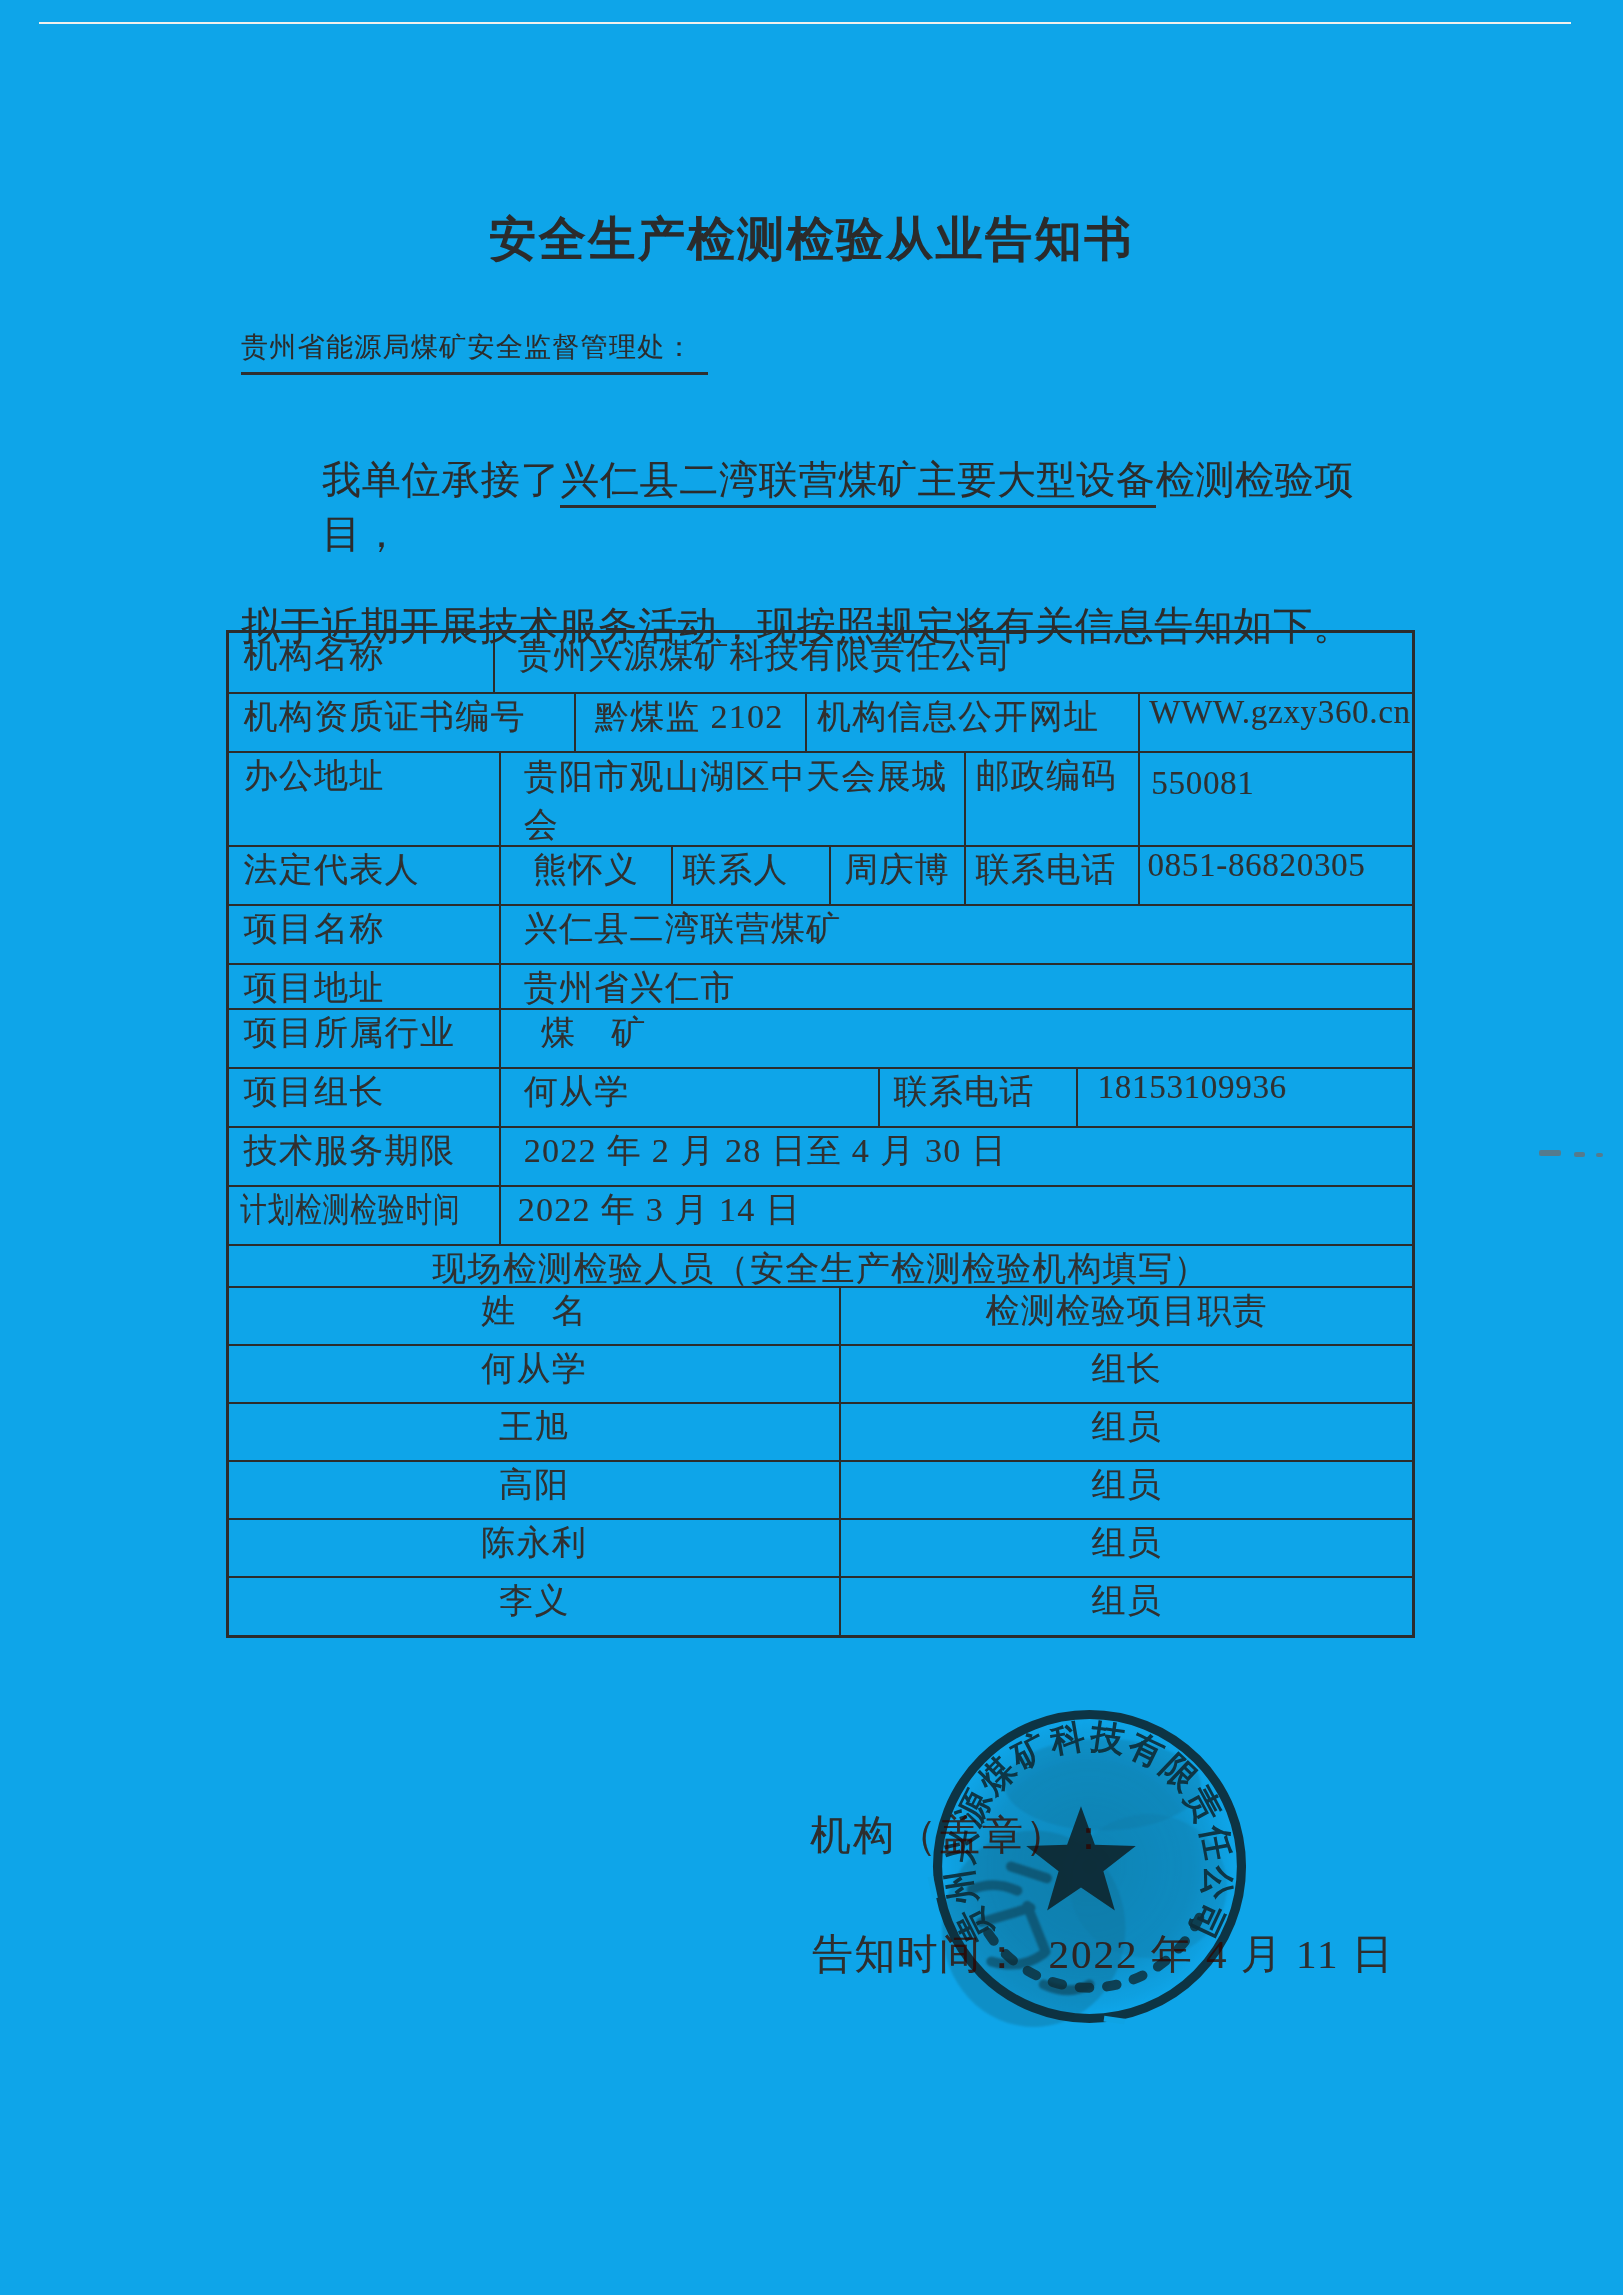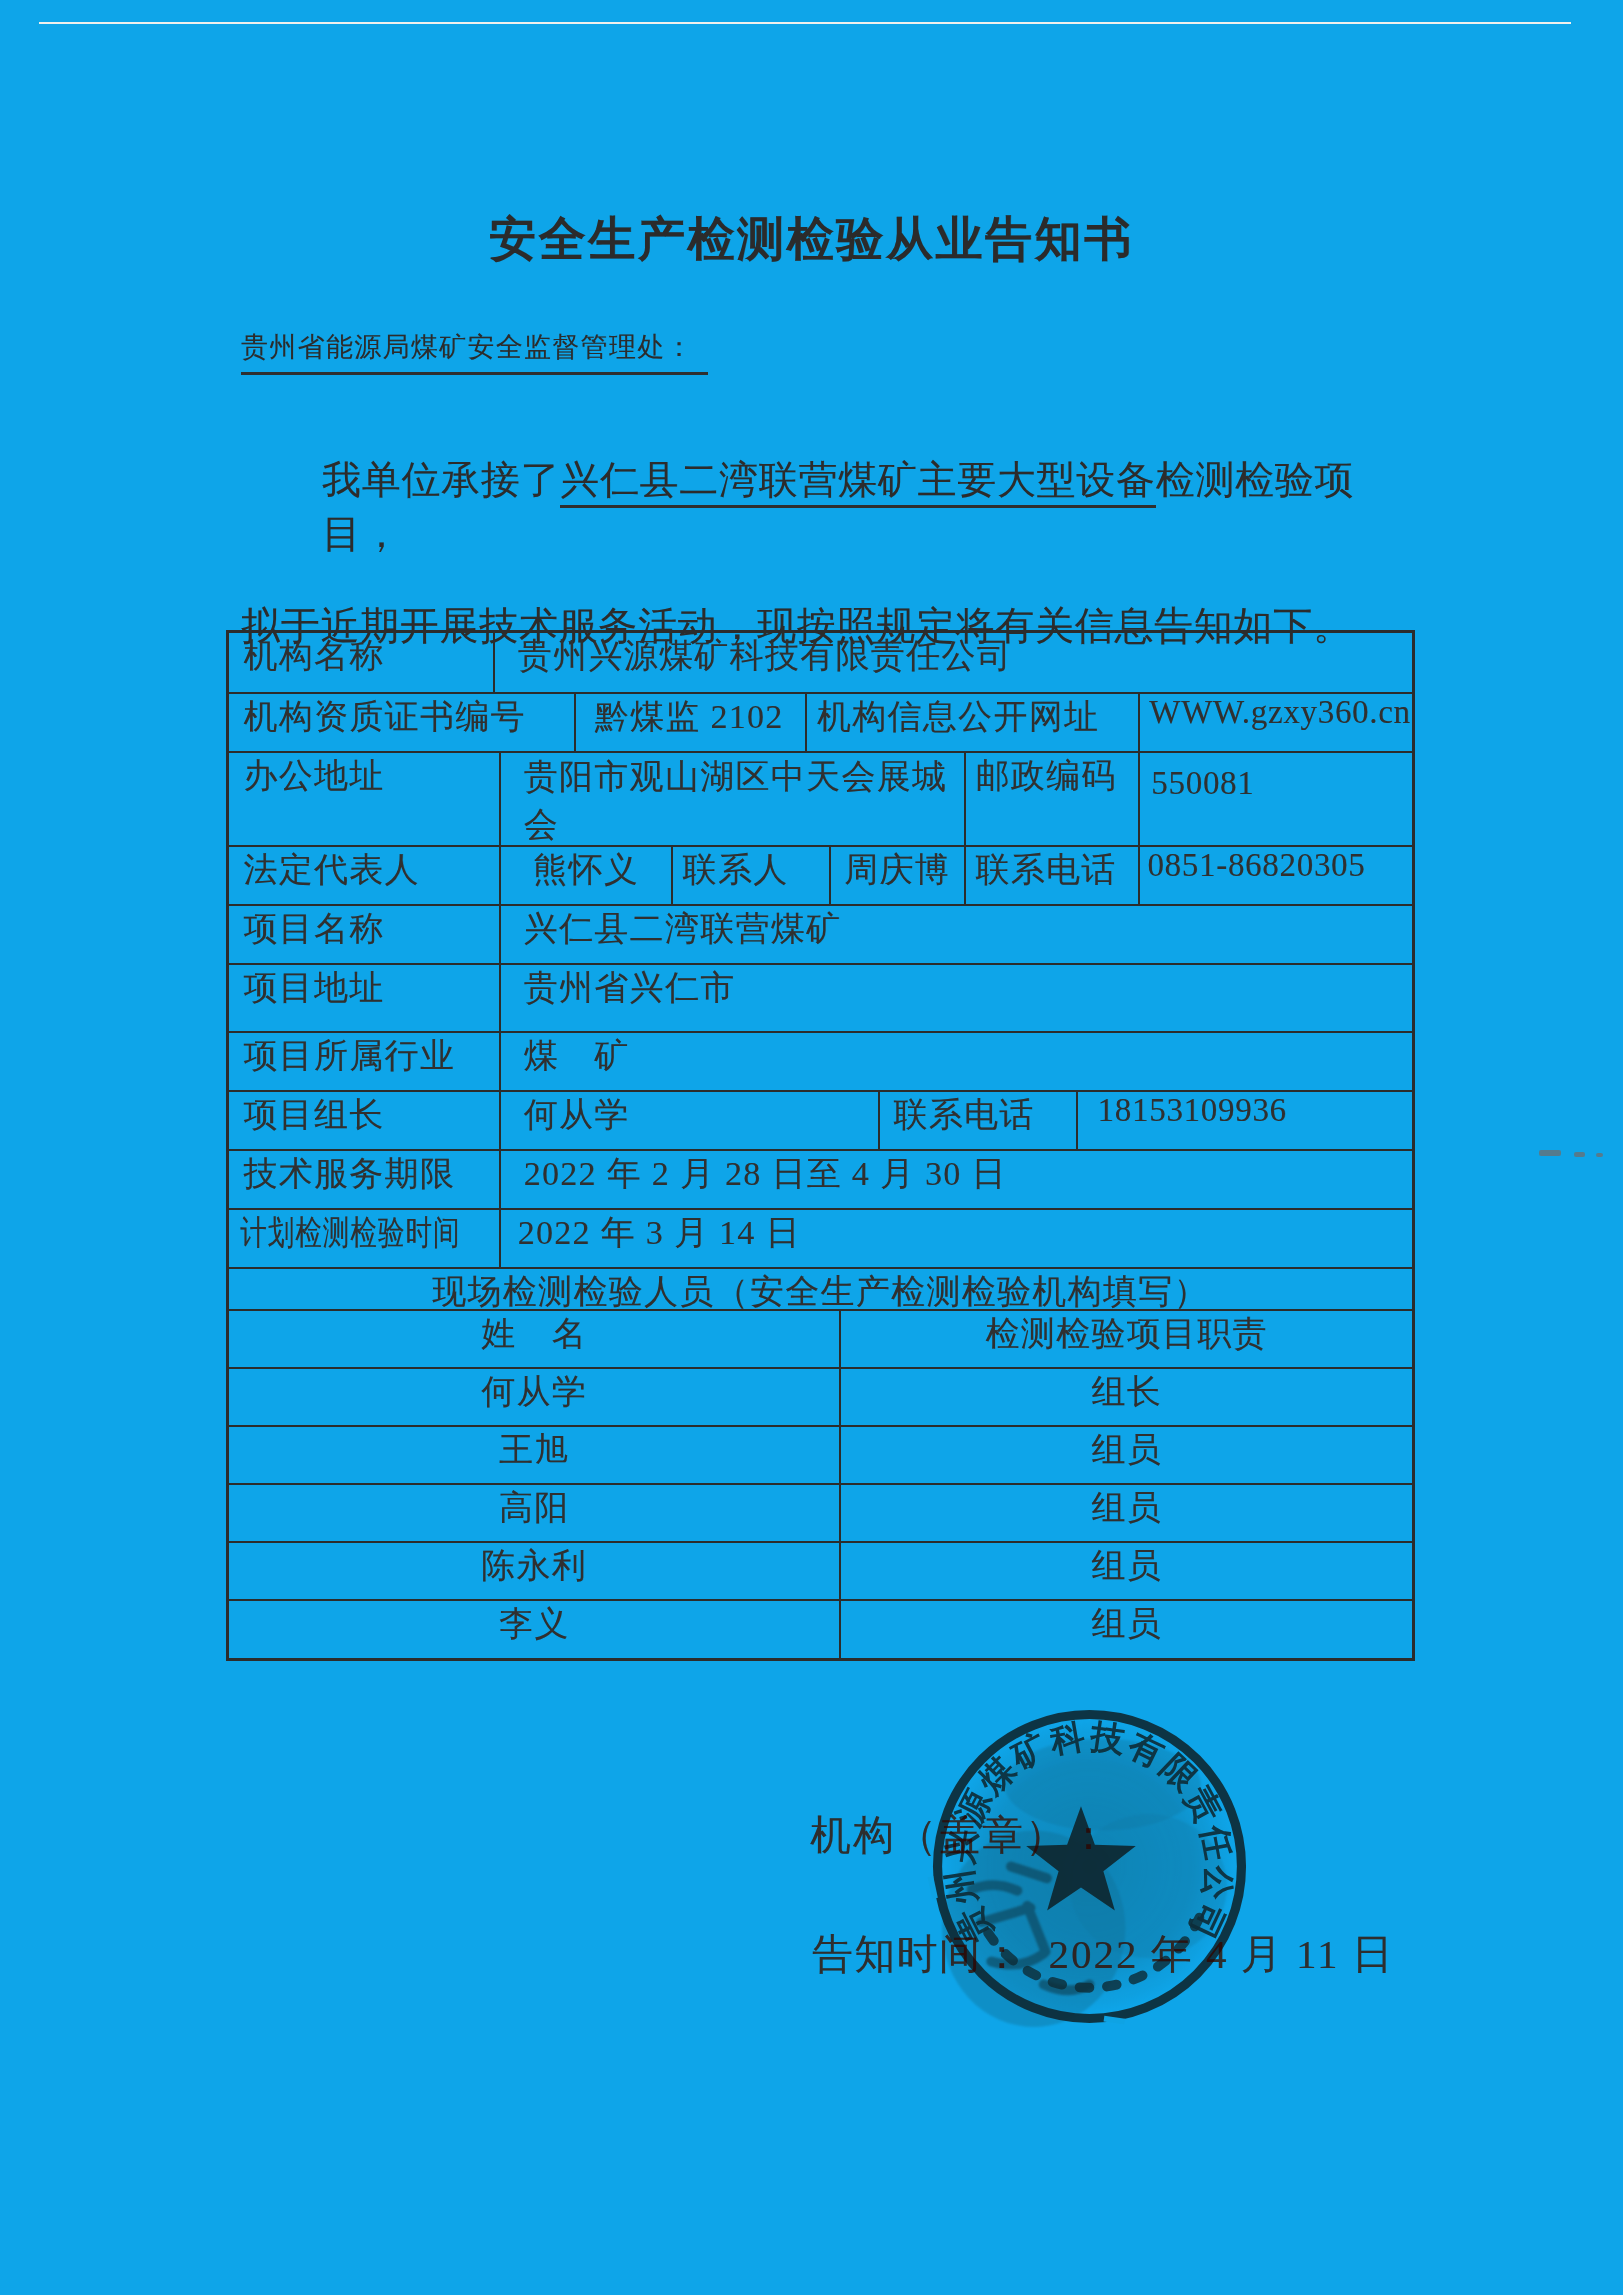--- a/index.html
+++ b/index.html
@@ -179,35 +179,35 @@
 
     <div class="tr" style="height:59px">
       <div class="td" style="width:22.8%">
           <span class="lab">项目名称</span>
         </div>
       <div class="td" style="width:77.2%">
           <span style="padding-left:23px">兴仁县二湾联营煤矿</span>
         </div>
     </div>
 
-    <div class="tr" style="height:68px">
+    <div class="tr" style="height:45px">
       <div class="td" style="width:22.8%">
           <span class="lab">项目地址</span>
         </div>
       <div class="td" style="width:77.2%">
           <span style="padding-left:23px">贵州省兴仁市</span>
         </div>
     </div>
 
     <div class="tr" style="height:59px">
       <div class="td" style="width:22.8%">
           <span class="lab">项目所属行业</span>
         </div>
       <div class="td" style="width:77.2%">
-          <span style="padding-left:23px">煤　矿</span>
+          <span style="padding-left:40px">煤　矿</span>
         </div>
     </div>
 
     <div class="tr" style="height:59px">
       <div class="td" style="width:22.8%">
           <span class="lab">项目组长</span>
         </div>
       <div class="td" style="width:32.1%">
           <span style="padding-left:23px">何从学</span>
         </div>

